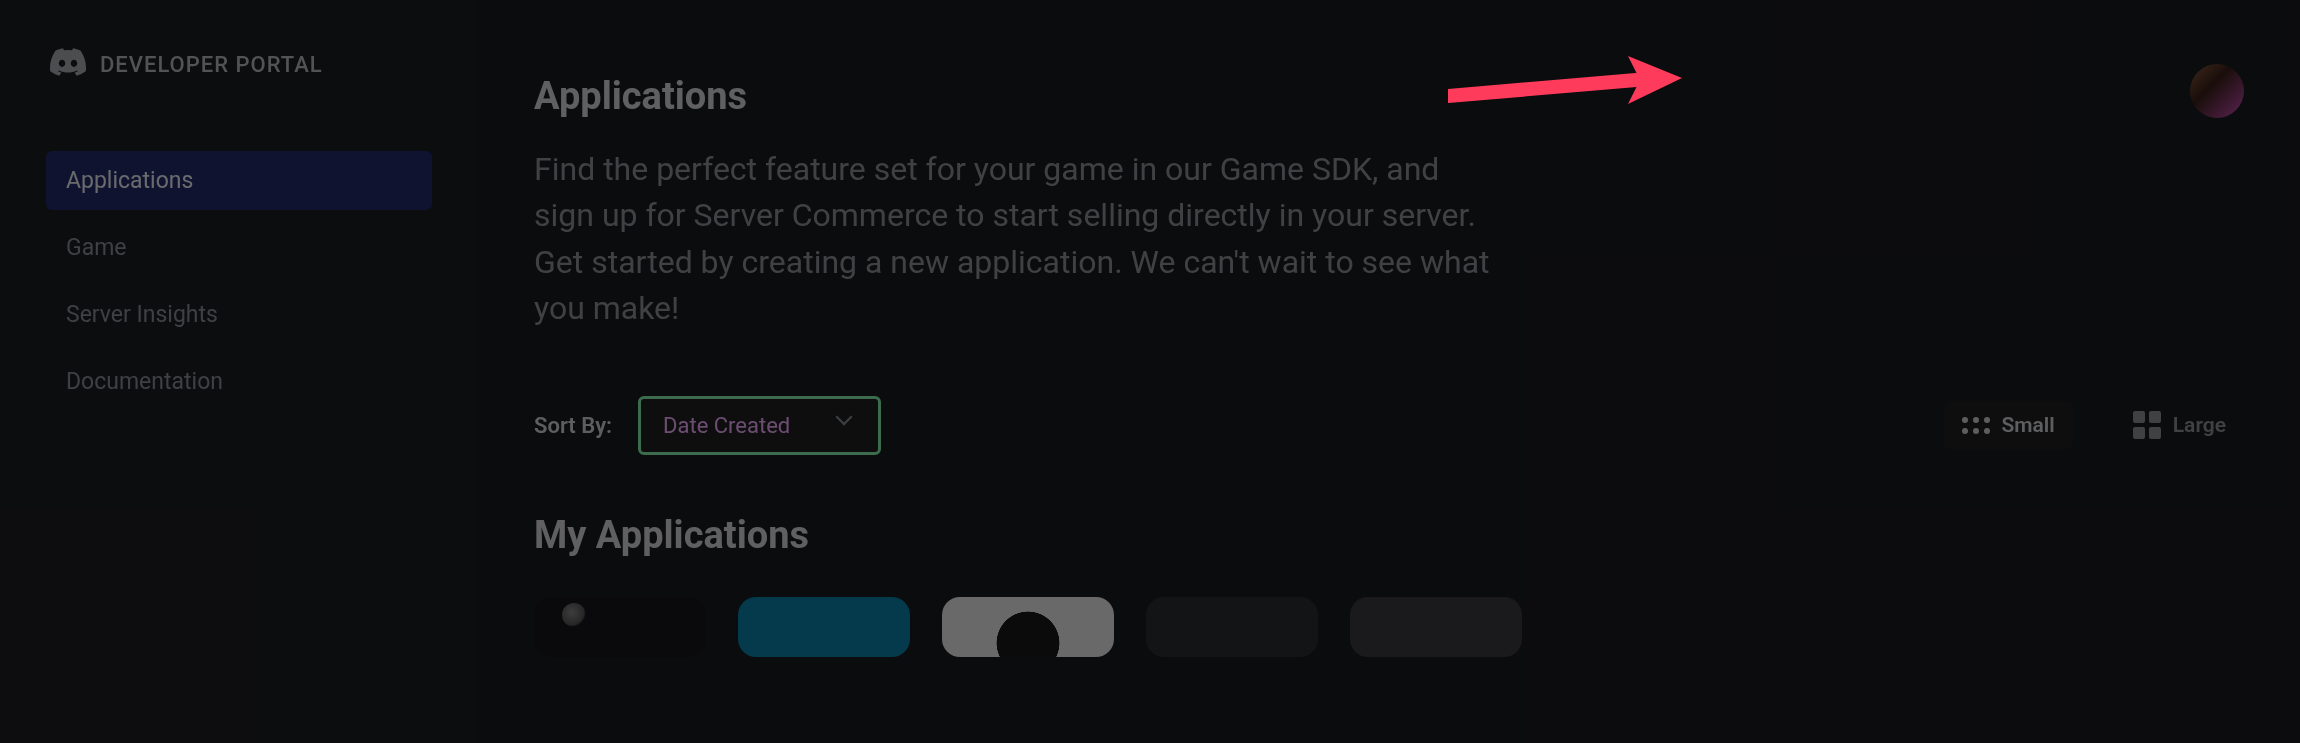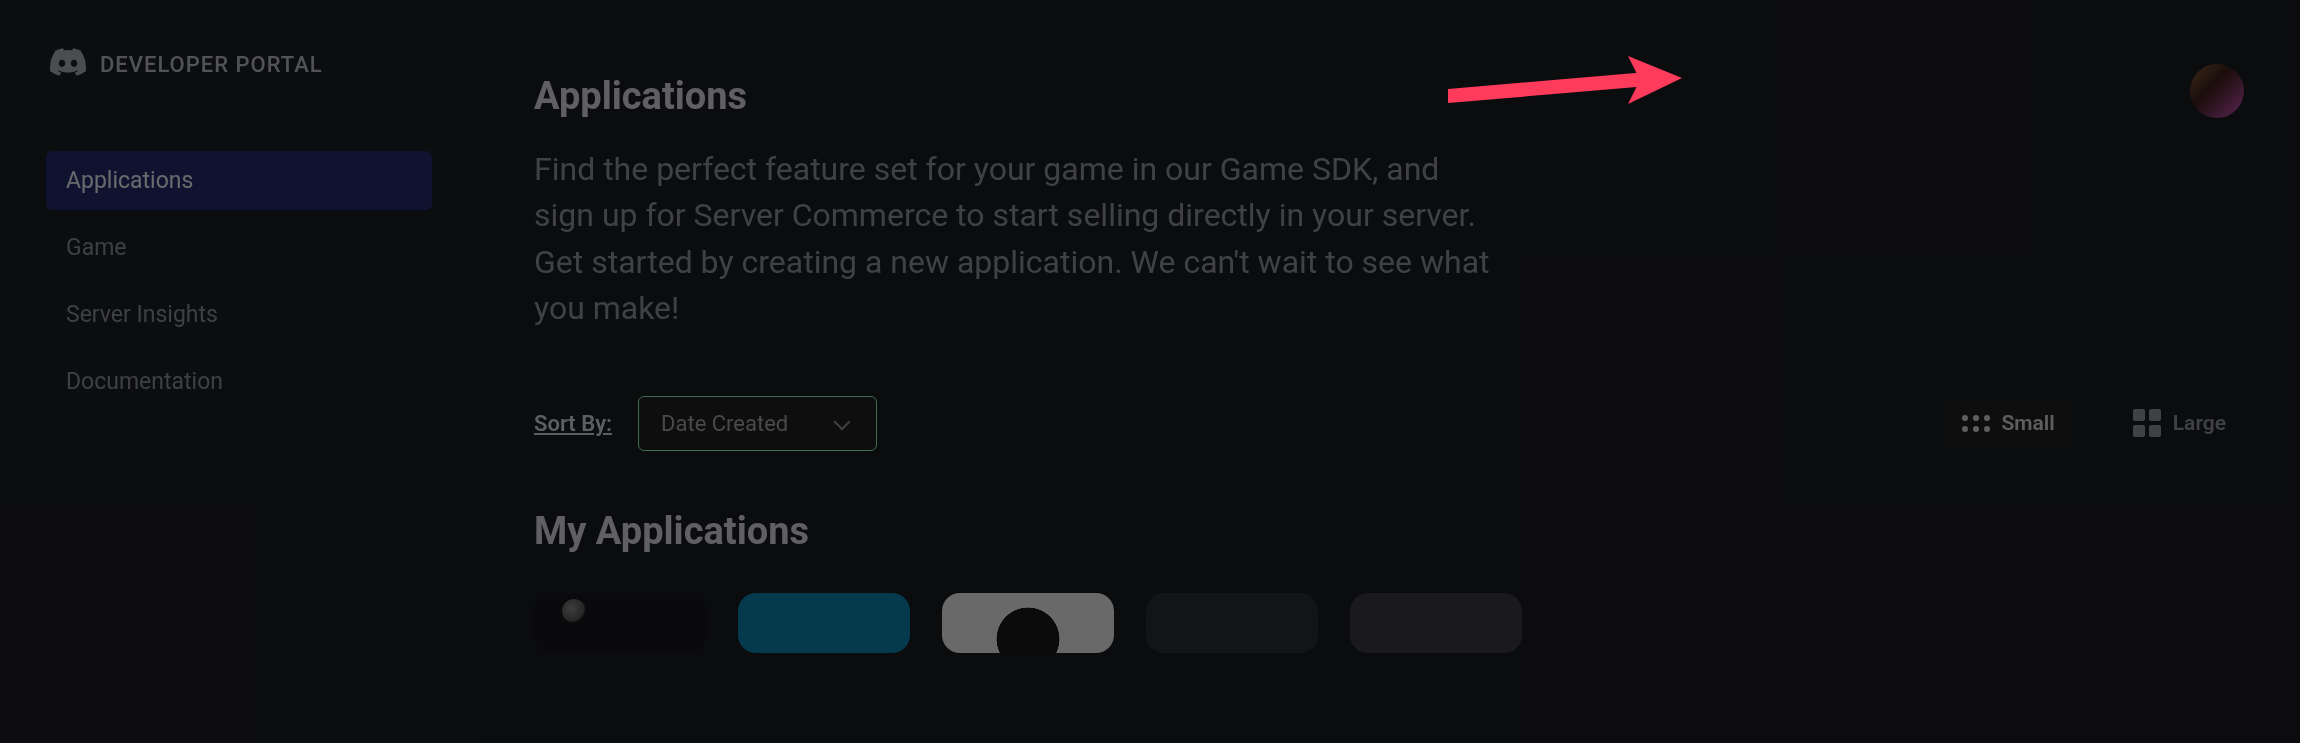--- a/index.html
+++ b/index.html
@@ -129,31 +129,30 @@
     }
     .sort-group {
       display: flex;
       align-items: center;
       gap: 26px;
     }
     .sort-label {
       color: #cfd1d6;
       font-size: 22px;
       font-weight: 600;
-      text-decoration: underline;
     }
     .sort-select {
       background: #1f2023;
-      border: 1px solid #86efac;
+      border: 3px solid #86efac;
       border-radius: 6px;
       padding: 14px 22px;
-      color: #a3a3a3;
+      color: #f0abfc;
       font-size: 22px;
       display: flex;
-      align-items: flex-end;
+      align-items: flex-start;
       gap: 48px;
       cursor: pointer;
     }
     .chevron-down {
       width: 18px;
       height: 18px;
       display: inline-block;
     }
     .chevron-down::before {
       content: "";

